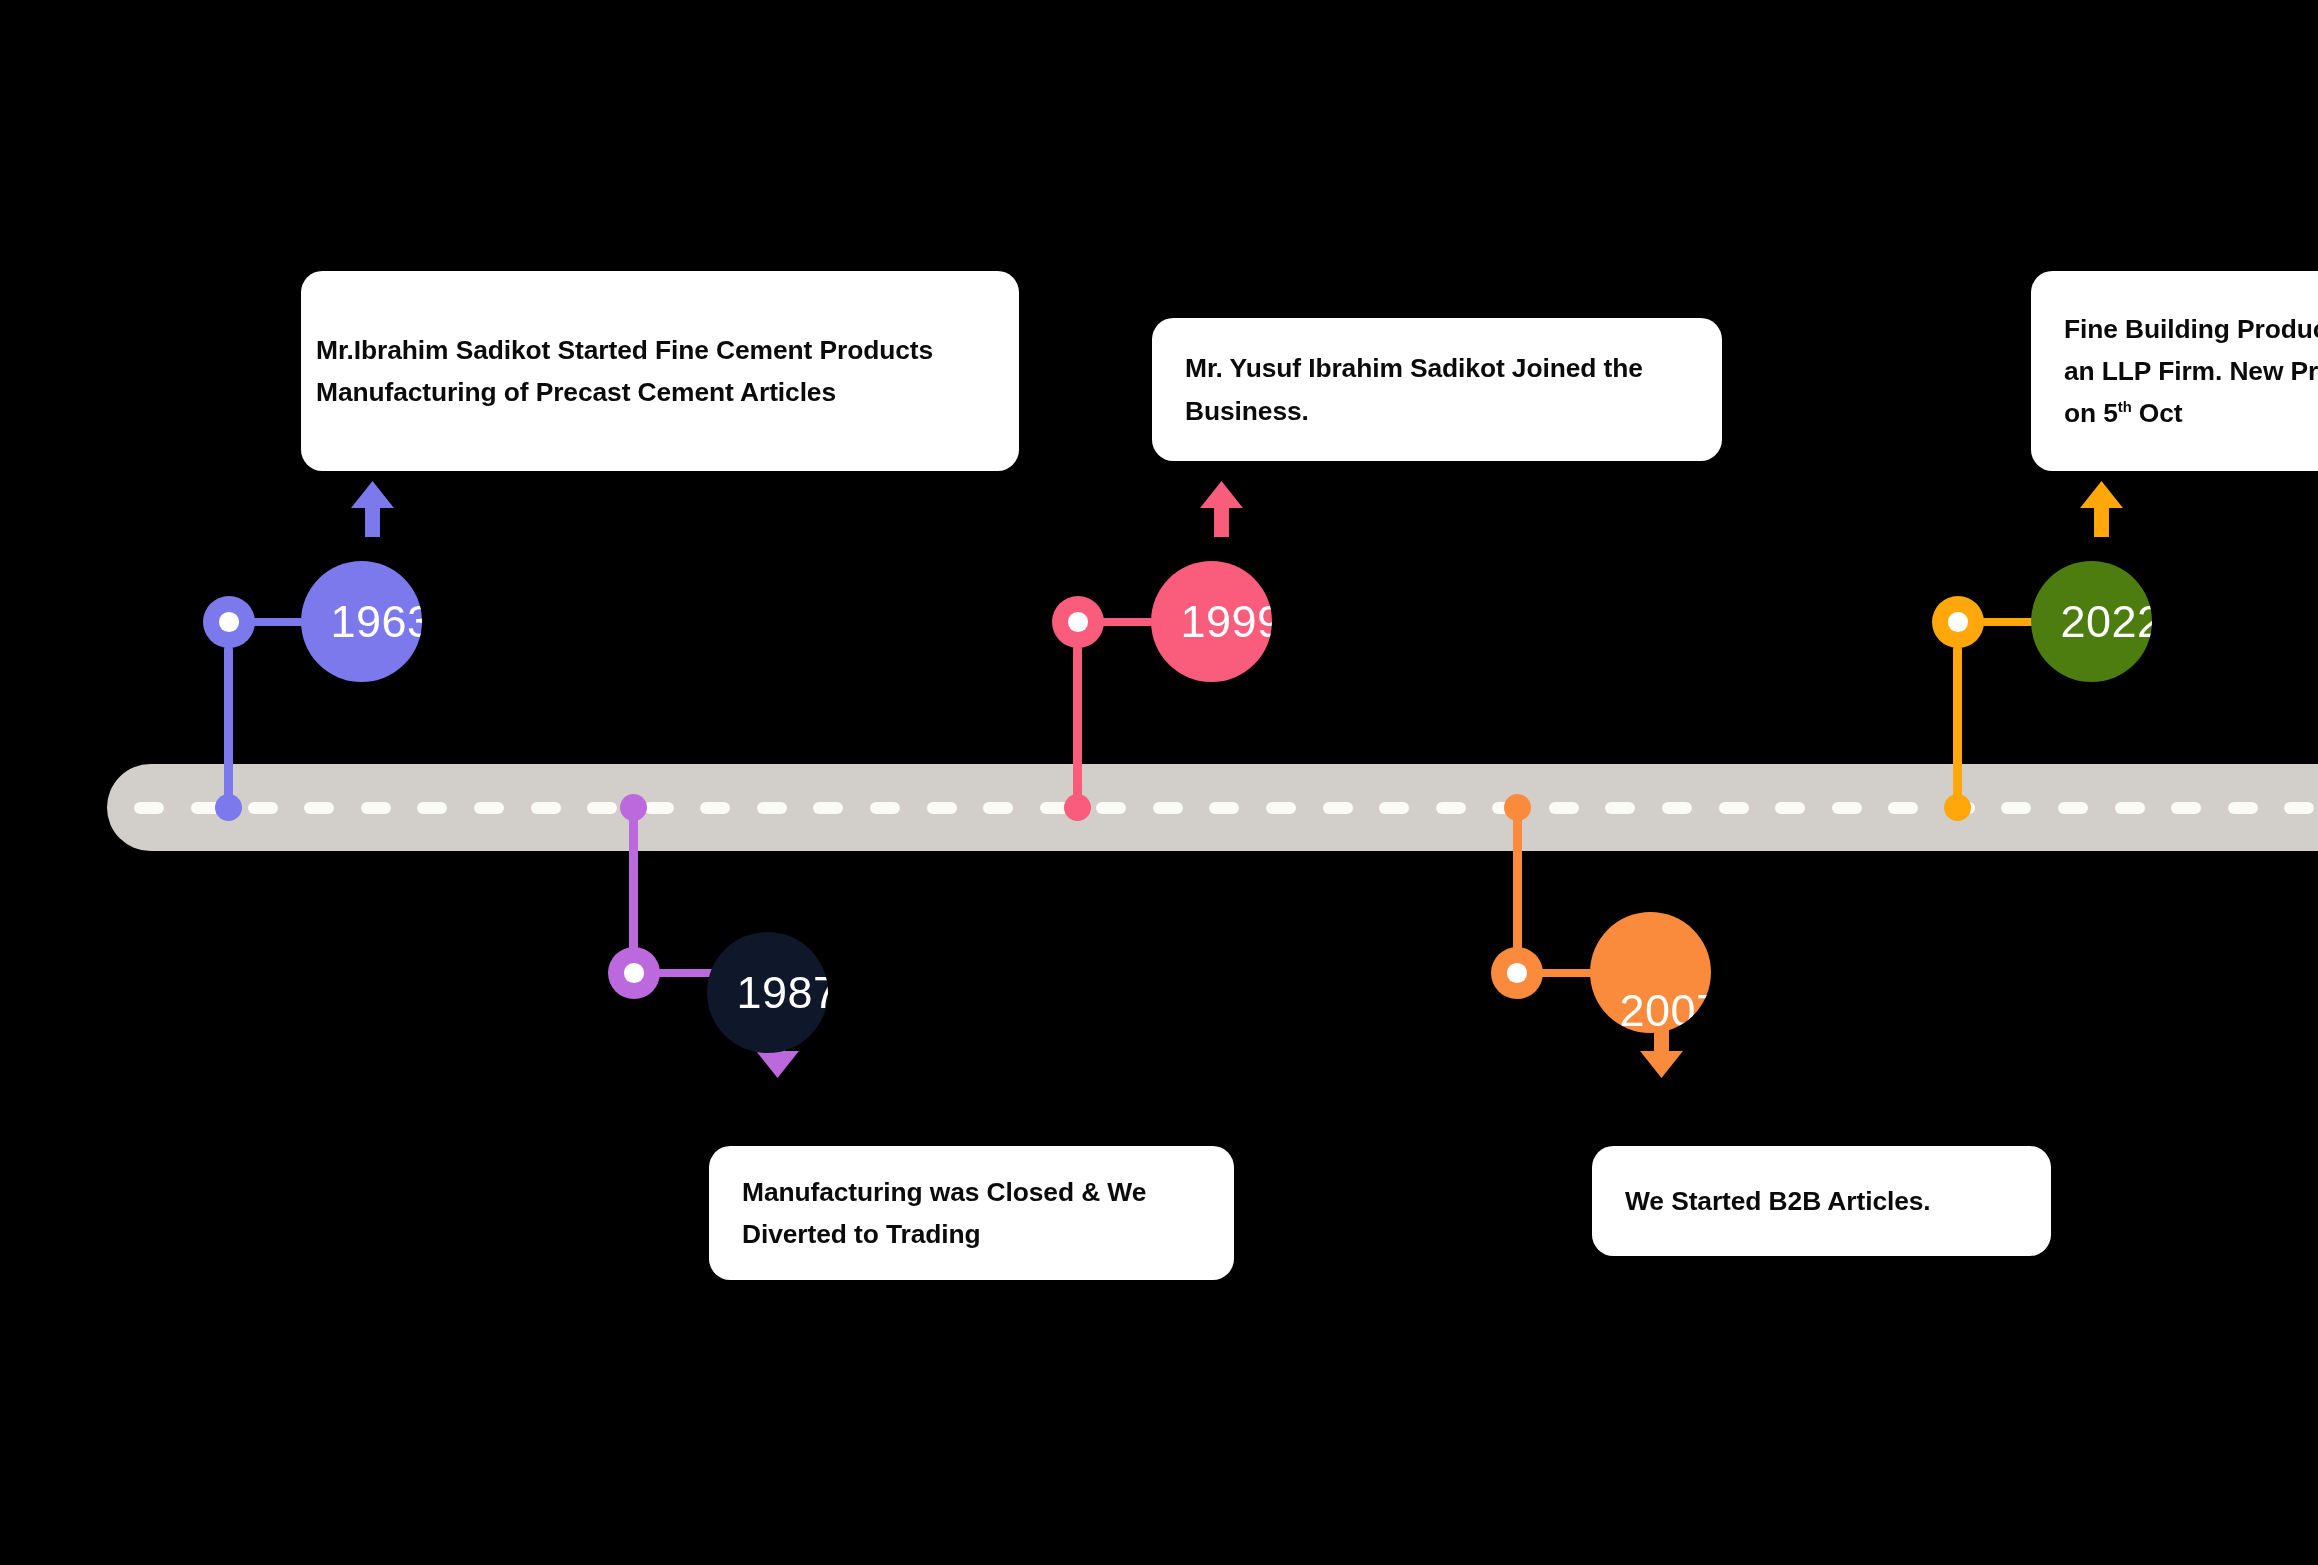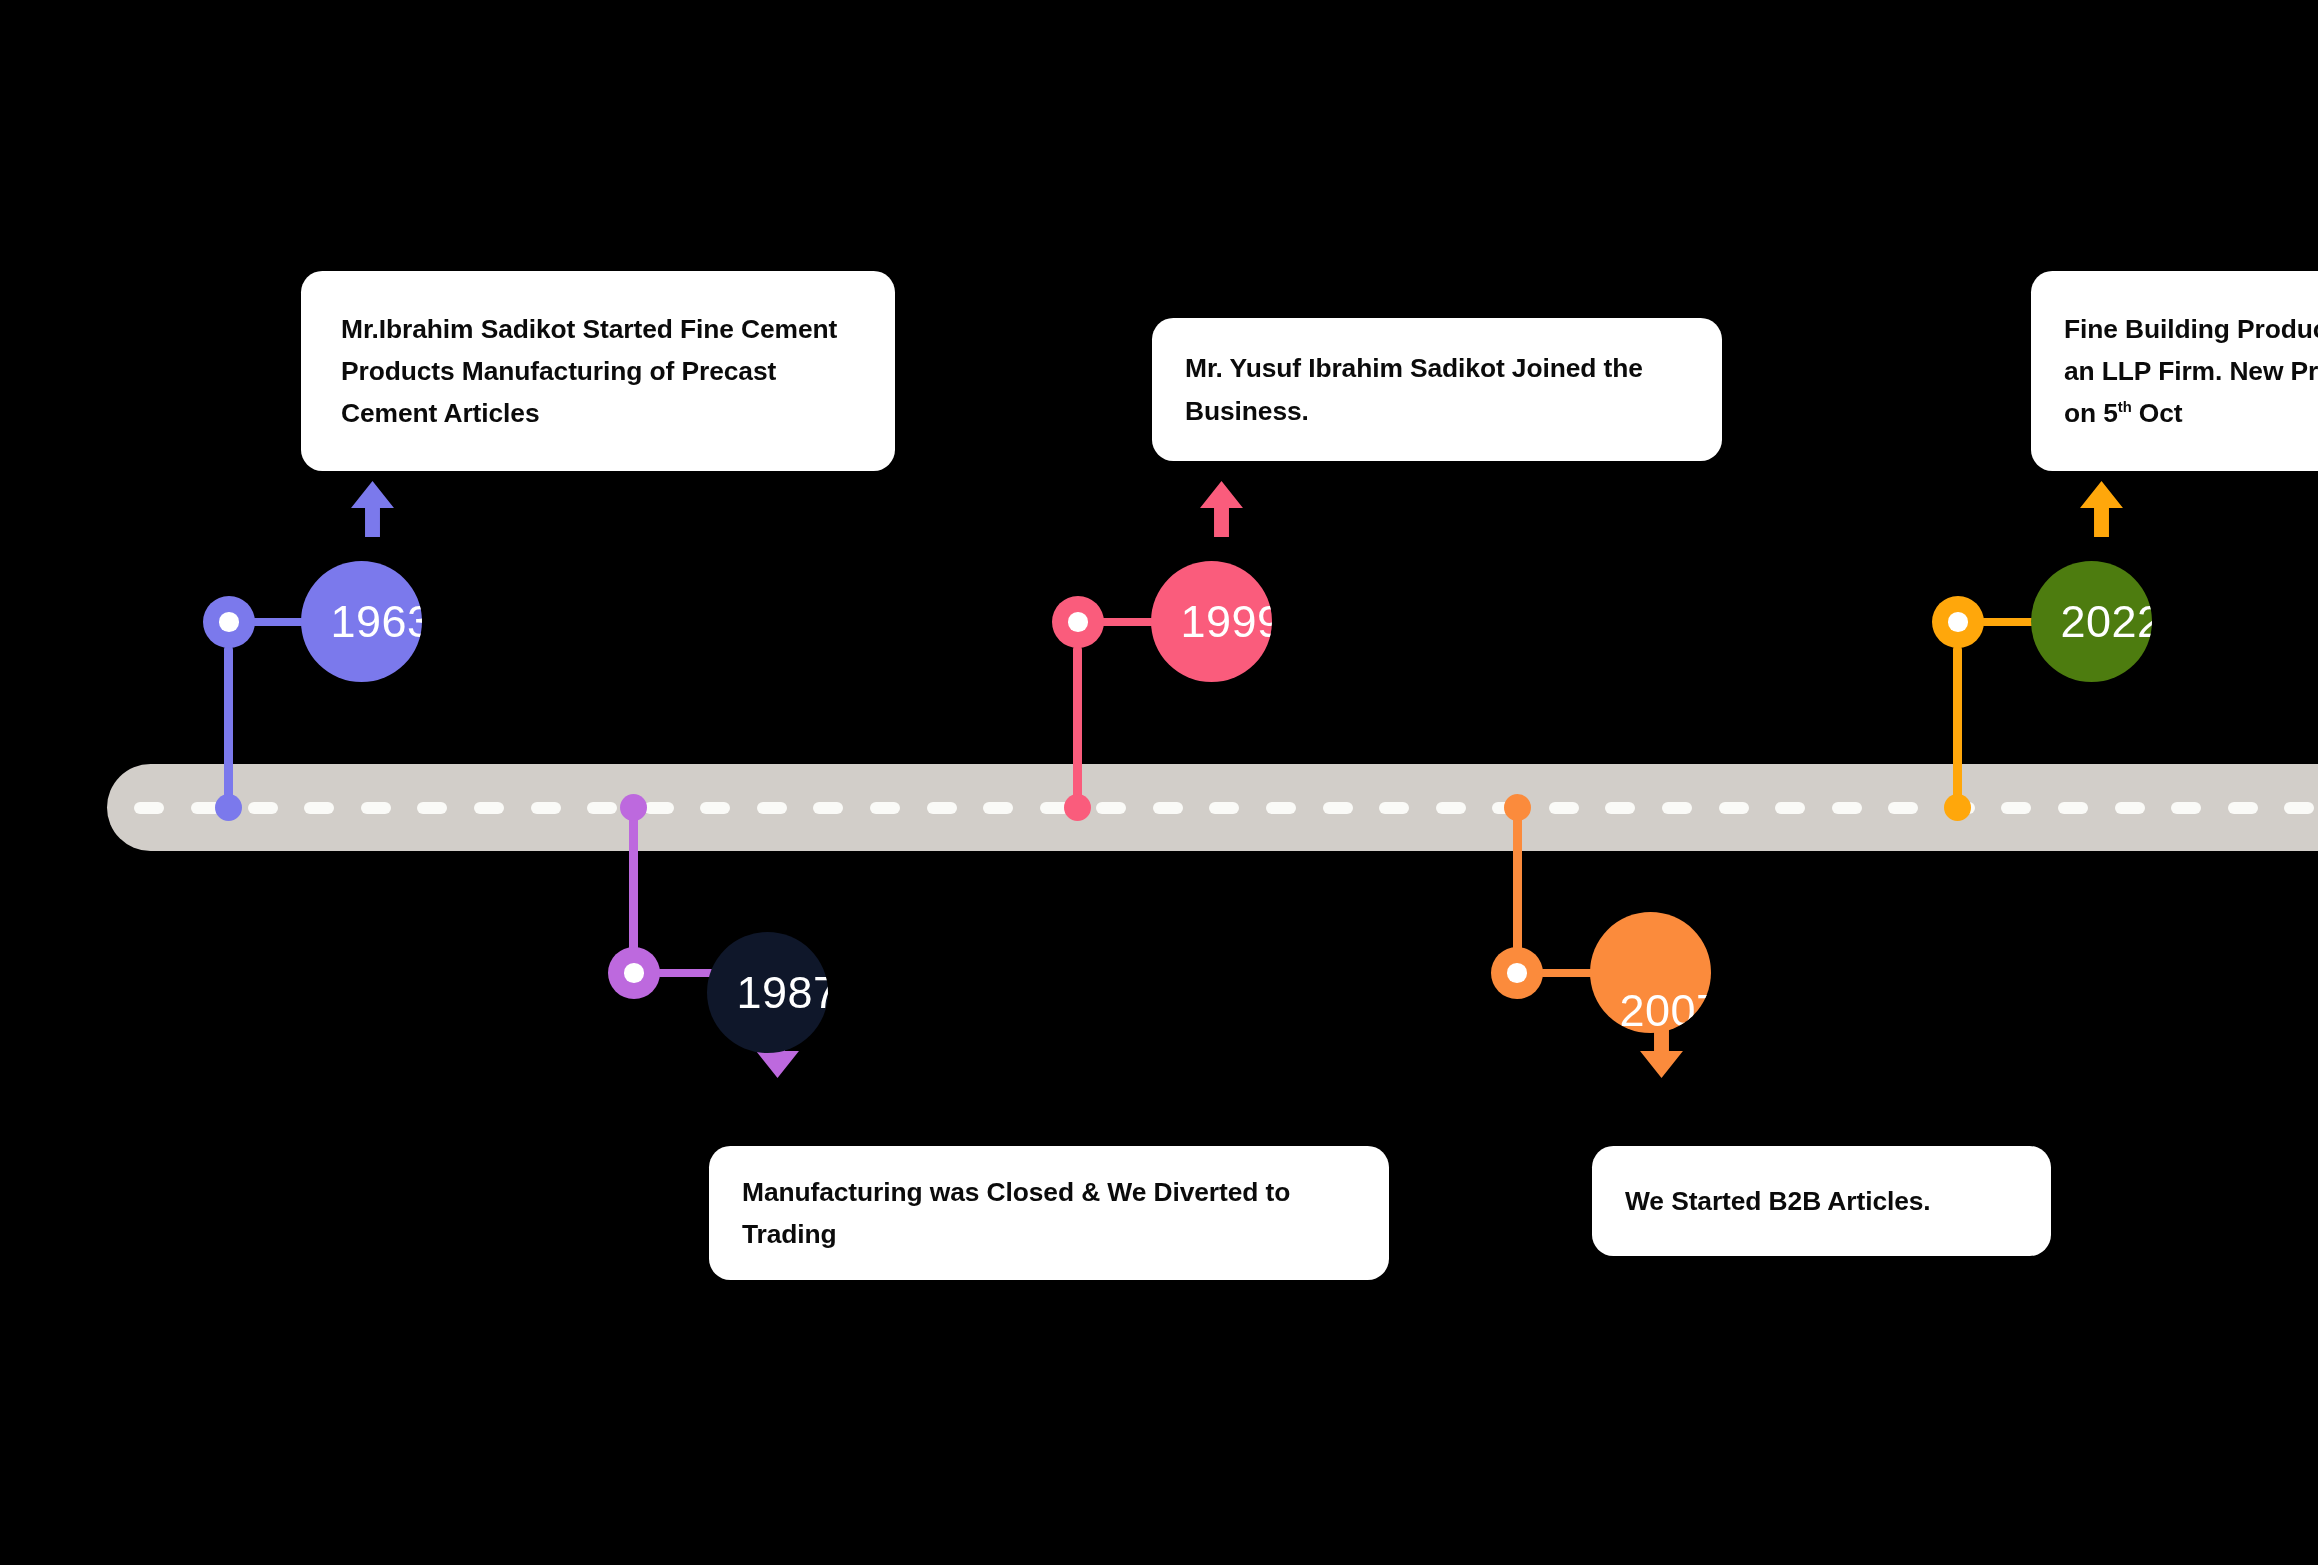--- a/index.html
+++ b/index.html
@@ -165,42 +165,42 @@
     <div class="link" style="left:250px;top:618px;width:60px;background:#7b79ec;"></div>
     <div class="year-bubble" style="left:301px;top:561px;background:#7b79ec;">
       <span class="gloss"></span>
       <span class="yr">1963</span>
     </div>
     <div class="arrow" style="left:351px;top:481px;">
       <svg viewBox="0 0 92 120" xmlns="http://www.w3.org/2000/svg" aria-hidden="true">
         <path d="M46 0 L92 58 L62 58 L62 120 L30 120 L30 58 L0 58 Z" fill="#7b79ec"></path>
       </svg>
     </div>
-    <div class="card" style="left:301px;top:271px;width:594px;height:200px;padding:0 40px;">
+    <div class="card" style="left:301px;top:271px;width:718px;height:200px;padding:0 15px;">
       <p>Mr.Ibrahim Sadikot Started Fine Cement Products Manufacturing of Precast Cement Articles</p>
     </div>
   </div>
 
   <div class="milestone">
     <div class="road-dot" style="left:620px;top:794px;background:#bd69de;"></div>
     <div class="stem" style="left:629px;top:807px;height:160px;background:#bd69de;"></div>
     <div class="small-node" style="left:608px;top:947px;background:#bd69de;">
       <div class="core"></div>
     </div>
     <div class="link" style="left:656px;top:969px;width:60px;background:#bd69de;"></div>
     <div class="year-bubble" style="left:707px;top:932px;background:#0f172a;">
       <span class="gloss"></span>
       <span class="yr">1987</span>
     </div>
     <div class="arrow" style="left:756px;top:1022px;">
       <svg viewBox="0 0 92 120" xmlns="http://www.w3.org/2000/svg" aria-hidden="true">
         <path d="M46 120 L0 62 L30 62 L30 0 L62 0 L62 62 L92 62 Z" fill="#bd69de"></path>
       </svg>
     </div>
-    <div class="card" style="left:709px;top:1146px;width:680px;height:134px;padding:0 33px;">
+    <div class="card" style="left:709px;top:1146px;width:525px;height:134px;padding:0 33px;">
       <p>Manufacturing was Closed &amp; We Diverted to Trading</p>
     </div>
   </div>
 
   <div class="milestone">
     <div class="road-dot" style="left:1064px;top:794px;background:#fa5c7c;"></div>
     <div class="stem" style="left:1073px;top:645px;height:160px;background:#fa5c7c;"></div>
     <div class="small-node" style="left:1052px;top:596px;background:#fa5c7c;">
       <div class="core"></div>
     </div>

